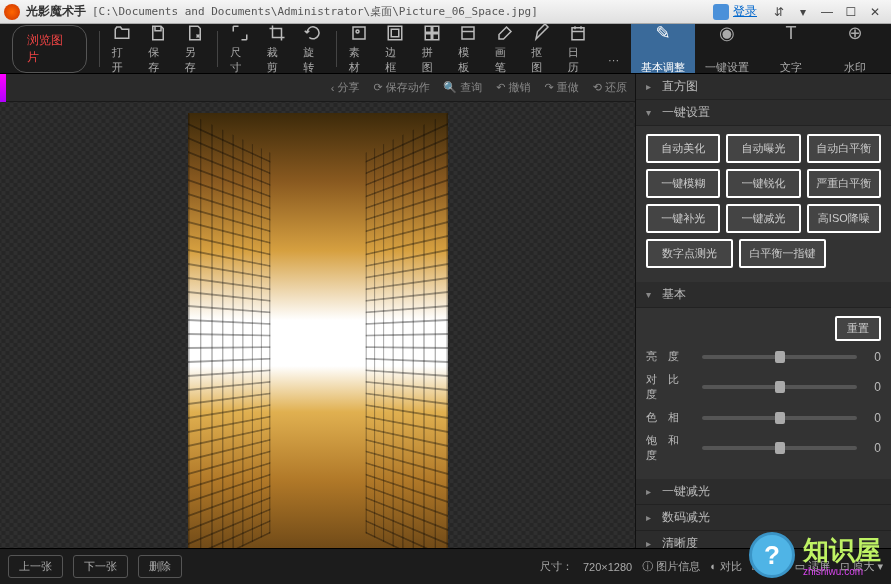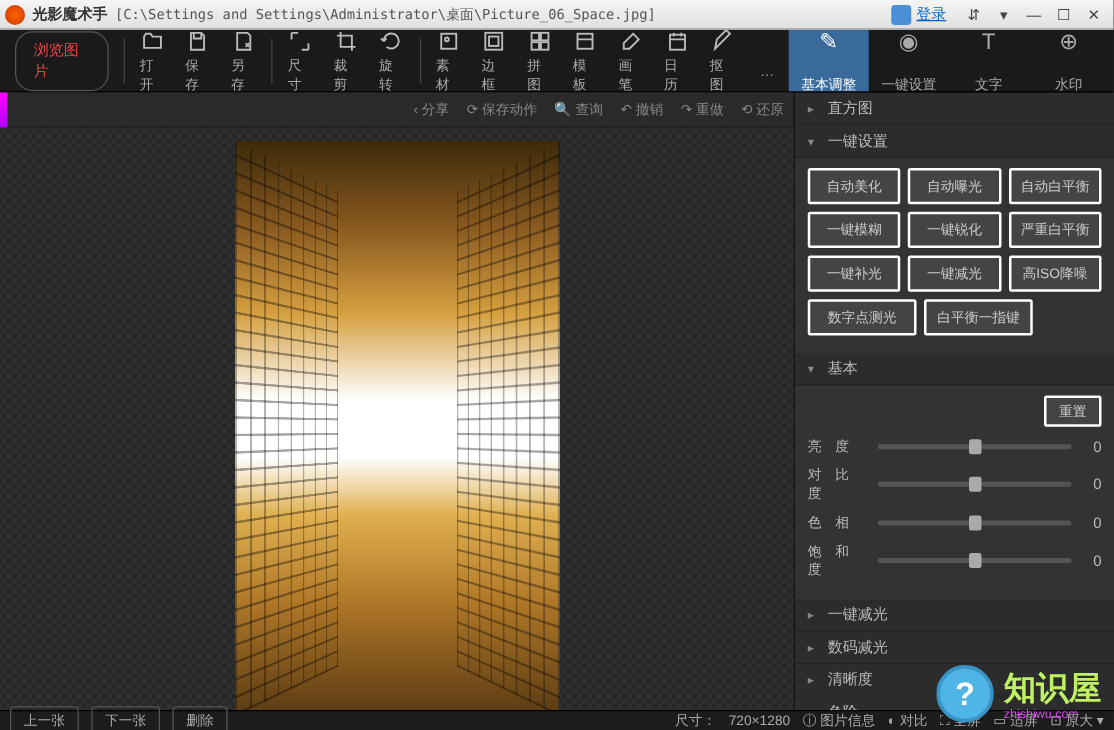--- a/index.html
+++ b/index.html
@@ -45,39 +45,39 @@
 .btn-grid { display: grid; grid-template-columns: repeat(3, 1fr); gap: 6px; margin-bottom: 6px; }
 .btn-grid.two { grid-template-columns: repeat(2, 1fr); width: 180px; }
 .gbtn { background: #444; border: 2px solid #ffffff; border-radius: 2px; padding: 5px 0; text-align: center; cursor: pointer; color: #ccc; font-size: 11px; }
 .reset-row { display: flex; justify-content: flex-end; margin-bottom: 8px; }
 .slider-row { display: flex; align-items: center; margin: 8px 0; gap: 8px; }
 .slider-row .slabel { width: 48px; letter-spacing: 4px; color: #bbb; font-size: 11px; }
 .slider-row .strack { flex: 1; height: 4px; background: #555; border-radius: 2px; position: relative; }
 .slider-row .sthumb { position: absolute; top: -4px; width: 10px; height: 12px; background: #aaa; border-radius: 2px; left: 50%; transform: translateX(-50%); cursor: pointer; }
 .slider-row .sval { width: 16px; text-align: right; color: #bbb; }
 
-.bottombar { position: absolute; bottom: 0; left: 0; right: 0; height: 16px; background: #1c1c1c; border-top: 1px solid #000; display: flex; align-items: center; padding: 0 8px; gap: 10px; color: #aaa; font-size: 11px; }
+.bottombar { position: absolute; bottom: 0; left: 0; right: 0; height: 36px; background: #1c1c1c; border-top: 1px solid #000; display: flex; align-items: center; padding: 0 8px; gap: 10px; color: #aaa; font-size: 11px; }
 .bbtn { border: 1px solid #555; border-radius: 3px; padding: 3px 10px; cursor: pointer; }
 .bottombar .bspacer { flex: 1; }
 
 .watermark { position: absolute; right: 10px; bottom: 6px; display: flex; align-items: center; gap: 8px; z-index: 50; }
 .wm-icon { width: 46px; height: 46px; border-radius: 50%; background: #4fb4e6; display: flex; align-items: center; justify-content: center; color: #fff; font-size: 26px; font-weight: bold; border: 3px solid #3a94c6; }
 .wm-text { display: flex; flex-direction: column; }
 .wm-text .t1 { color: #bef264; font-size: 26px; font-weight: bold; }
 .wm-text .t2 { color: #d946ef; font-size: 10px; text-align: left; margin-top: -2px; }
 
 svg { display: block; }
 </style>
 </head>
 <body>
 
 <div class="titlebar">
   <div class="app-icon"></div>
   <span class="caption">光影魔术手</span>
-  <span class="path">[C:\Settings and Settings\Administrator\桌面\Picture_06_Space.jpg]</span>
+  <span class="path">[C:\Documents and Documents\Administrator\桌面\Picture_06_Space.jpg]</span>
   <div class="spacer"></div>
   <div class="login-icon"></div>
   <span class="login-text">登录</span>
   <div class="winbtn">⇵</div>
   <div class="winbtn">▾</div>
   <div class="winbtn">—</div>
   <div class="winbtn">☐</div>
   <div class="winbtn">✕</div>
 </div>
 
@@ -177,35 +177,35 @@
       <span class="ico">
         <svg width="18" height="18" viewBox="0 0 24 24" fill="none" stroke="#bbb" stroke-width="2">
           <path d="M14 4l6 6-10 10H4v-6z"></path>
         </svg>
       </span>
       <span class="lbl">画笔</span>
     </div>
   <div class="tool-item">
       <span class="ico">
         <svg width="18" height="18" viewBox="0 0 24 24" fill="none" stroke="#bbb" stroke-width="2">
+          <path d="M4 20l6-6 10-10-4-4L6 10z"></path>
+        </svg>
+      </span>
+      <span class="lbl">抠图</span>
+    </div>
+  <div class="tool-item">
+      <span class="ico">
+        <svg width="18" height="18" viewBox="0 0 24 24" fill="none" stroke="#bbb" stroke-width="2">
           <rect x="4" y="5" width="16" height="16"></rect>
           <line x1="4" y1="10" x2="20" y2="10"></line>
           <line x1="8" y1="3" x2="8" y2="7"></line>
           <line x1="16" y1="3" x2="16" y2="7"></line>
         </svg>
       </span>
       <span class="lbl">日历</span>
-    </div>
-  <div class="tool-item">
-      <span class="ico">
-        <svg width="18" height="18" viewBox="0 0 24 24" fill="none" stroke="#bbb" stroke-width="2">
-          <path d="M4 20l6-6 10-10-4-4L6 10z"></path>
-        </svg>
-      </span>
-      <span class="lbl">抠图</span>
     </div>
   <div class="tool-item">
       <span class="ico"></span>
       <span class="lbl">···</span>
     </div>
   <div class="tool-spacer"></div>
   <div class="tab-region">
     <div class="tab-item active">
         <span class="ico">✎</span>
         <span class="lbl">基本调整</span>

